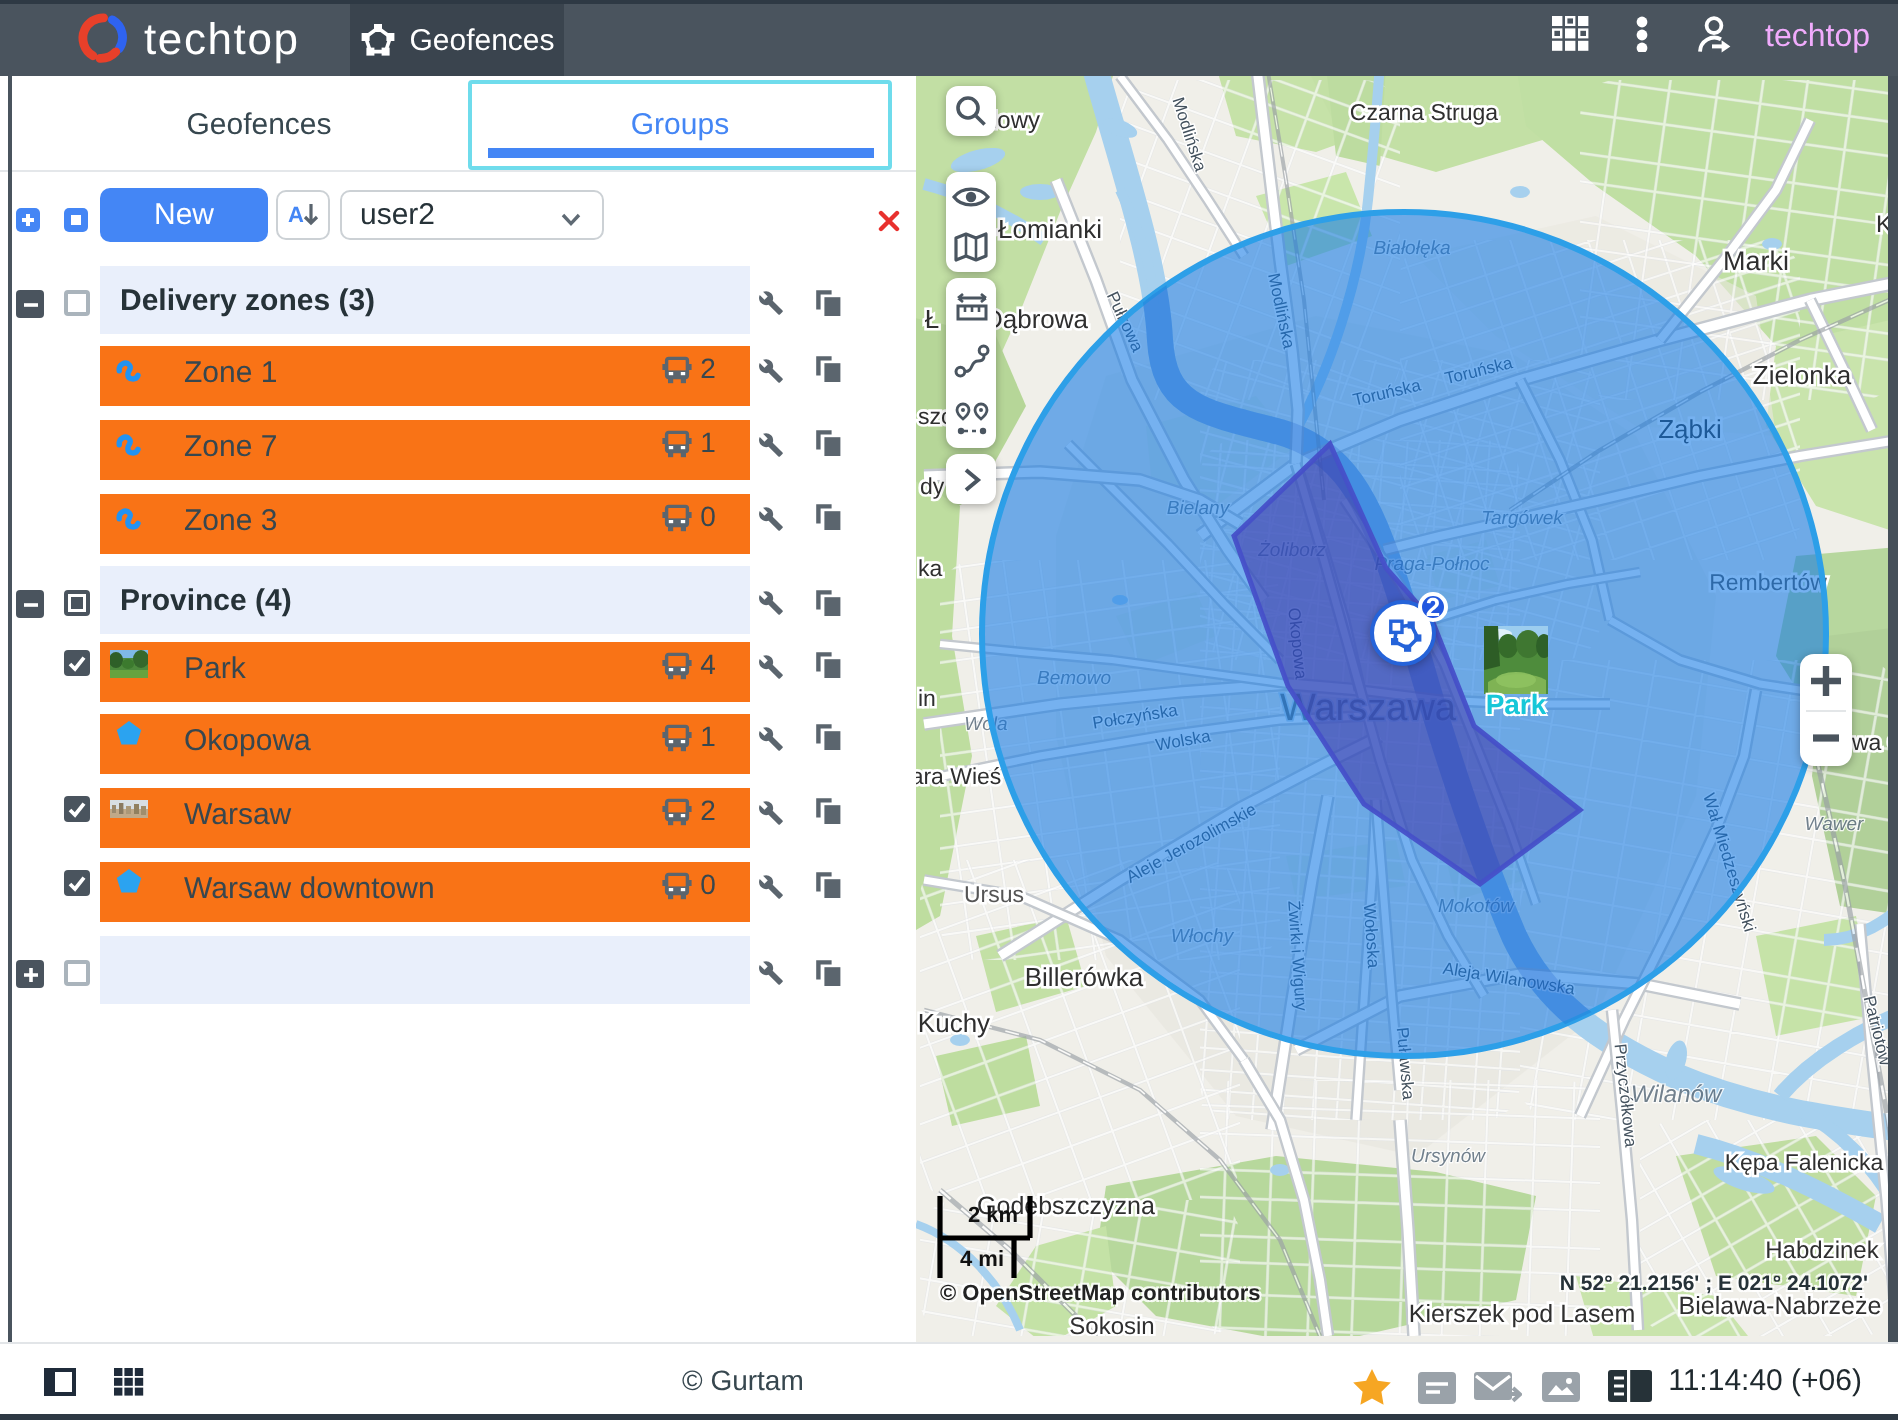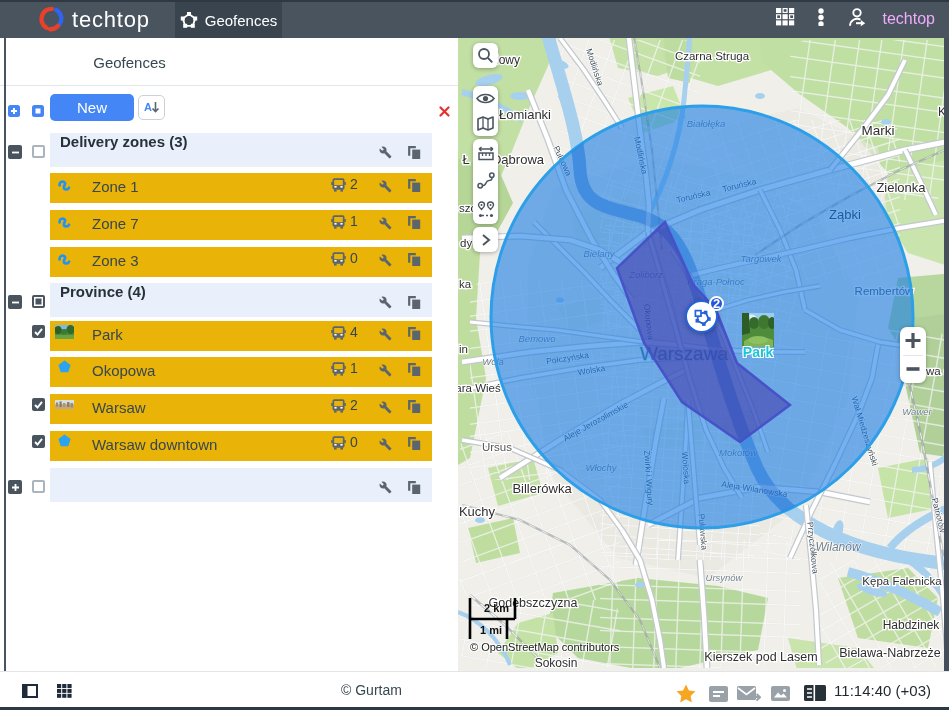--- a/index.html
+++ b/index.html
@@ -19,23 +19,23 @@
 #tab2 .bar{position:absolute;left:8px;right:7px;bottom:4px;height:5px;background:#4486f5}
 
 #toolbar{position:absolute;left:0;top:48px;width:458px;height:49px;background:#fff}
 .btn-new{position:absolute;left:50px;top:8px;width:84px;height:27px;background:#4486f5;border-radius:5px;color:#fff;font-size:15px;display:flex;align-items:center;justify-content:center}
 .sortbtn{position:absolute;left:138px;top:8.5px;width:27px;height:25px;border:1px solid #ccd1d5;border-radius:5px;background:#fff;display:flex;align-items:center;justify-content:center}
 .select{position:absolute;left:170px;top:9px;width:132px;height:25px;border:1px solid #ccd1d5;border-radius:5px;background:#fff;display:flex;align-items:center;color:#263238;font-size:15px;padding-left:9px}
 .select svg{position:absolute;right:10px;top:10px}
 .search{position:absolute;left:315px;top:9px;width:115px;height:25px;border:1px solid #d5d9dc;border-radius:5px;background:#fff;display:flex;align-items:center;color:#bcc7d1;font-size:15px}
 
 #list{position:absolute;left:0;top:95px;width:458px}
-.row{position:absolute;left:50px;width:382px;display:flex;}
+.row{position:absolute;left:50px;width:325px;display:flex;align-items:center}
 .hrow{background:#e9effb;height:34px}
-.irow{background:#eab308;height:30px}
+.irow{background:#f97316;height:30px}
 .hname{font-weight:bold;color:#263238;font-size:15px;margin-left:10px}
 .iname{color:#37474f;font-size:15px;position:absolute;left:42px;top:5px}
 .exp{position:absolute;left:7px;width:14px;height:14px;background:#4a545e;border-radius:2px}
 .cb{position:absolute;left:32px;width:13px;height:13px;border-radius:2px}
 .cb.un{background:#fff;border:2px solid #aab4bc}
 .cb.ck{background:#4a545e}
 .cb.ind{background:#fff;border:2px solid #4a545e}
 .cnt{position:absolute;left:297px;width:14px;text-align:center;color:#37474f;font-size:14px}
 .caricon{position:absolute;left:281px}
 .wr{position:absolute;left:329px}
@@ -423,22 +423,23 @@
         <rect x="11.0" y="16.3" width="3.6" height="3.6" fill="#2563d9"></rect>
         <rect x="4.5" y="13.0" width="3.6" height="3.6" fill="#2563d9"></rect>
         <rect x="4.4" y="4.6" width="5.6" height="5.6" fill="#fff" stroke="#2563d9" stroke-width="1.7"></rect>
       </svg>
     </div>
   <div style="position:absolute;left:251px;top:258px;width:15px;height:15px;background:#2257df;border:2px solid #fff;border-radius:50%;color:#fff;font-size:13px;font-weight:bold;display:flex;align-items:center;justify-content:center">2</div>
   <svg width="70" height="60" viewBox="0 0 70 60" style="position:absolute;left:8px;top:555px">
     <path d="M 4,5 V 46 M 4,26 H 49 M 49,5 V 26 M 41,26 V 46" stroke="#000" stroke-width="2.6" fill="none"></path>
   </svg>
   <div style="position:absolute;left:26px;top:564px;font-size:11px;font-weight:bold;color:#111">2 km</div>
-  <div style="position:absolute;left:22px;top:586px;font-size:11px;font-weight:bold;color:#111">1 mi</div>
-  <div style="position:absolute;left:12px;top:603px;font-size:11px;font-weight:normal;color:#222;text-shadow:-1px -1px 0 rgba(255,255,255,.85),1px -1px 0 rgba(255,255,255,.85),-1px 1px 0 rgba(255,255,255,.85),1px 1px 0 rgba(255,255,255,.85)">© OpenStreetMap contributors</div>
+  <div style="position:absolute;left:22px;top:586px;font-size:11px;font-weight:bold;color:#111">4 mi</div>
+  <div style="position:absolute;left:12px;top:603px;font-size:11px;font-weight:bold;color:#222;text-shadow:-1px -1px 0 rgba(255,255,255,.85),1px -1px 0 rgba(255,255,255,.85),-1px 1px 0 rgba(255,255,255,.85),1px 1px 0 rgba(255,255,255,.85)">© OpenStreetMap contributors</div>
+  <div style="position:absolute;left:190px;top:598px;width:286px;text-align:right;font-size:10.5px;font-weight:bold;color:#263238;text-shadow:-1px -1px 0 rgba(255,255,255,.85),1px -1px 0 rgba(255,255,255,.85),-1px 1px 0 rgba(255,255,255,.85),1px 1px 0 rgba(255,255,255,.85)">N 52° 21.2156' ; E 021° 24.1072'</div>
 </div>
 <div id="darkedge"></div>
 <div id="topbar">
   <div id="topline"></div>
   <svg width="26" height="26" viewBox="0 0 26 26" style="position:absolute;left:38px;top:6px">
       <path d="M 18.2,3.9 A 10.2 10.2 0 0 1 21.6,18.3" stroke="#2f63f0" stroke-width="4.4" fill="none" stroke-linecap="round"></path>
       <path d="M 13.8,2.9 A 10.2 10.2 0 0 0 4.3,9.0 A 10.2 10.2 0 0 0 8.5,21.9" stroke="#e8402a" stroke-width="4.4" fill="none" stroke-linecap="round"></path>
       <path d="M 12.0,23.2 A 10.2 10.2 0 0 0 19.9,19.9" stroke="#e8402a" stroke-width="4.4" fill="none" stroke-linecap="round"></path>
     </svg>
   <div id="logo-text">techtop</div>
@@ -475,37 +476,41 @@
           <path d="M 3.0,18.8 A 7.2 7.2 0 0 1 13.5,12.6" fill="none" stroke="#fff" stroke-width="1.9"></path>
           <path d="M 9.0,16.2 H 14.5" stroke="#fff" stroke-width="2"></path>
           <path d="M 13.8,13.1 L 18.2,16.2 L 13.8,19.3 Z" fill="#fff"></path>
         </svg></div>
     <div id="username">techtop</div>
   </div>
 </div>
 <div id="panel">
   <div id="tabs">
     <div id="tab1">Geofences</div>
+    <div id="tab2">Groups<div class="bar"></div></div>
   </div>
   <div id="toolbar">
     <div style="position:absolute;left:8px;top:17px"><svg width="12" height="12" viewBox="0 0 12 12" style="">
           <rect width="12" height="12" rx="2.5" fill="#4486f5"></rect>
           <path d="M 6,3 V 9 M 3,6 H 9" stroke="#fff" stroke-width="2"></path>
         </svg></div>
     <div style="position:absolute;left:32px;top:16.5px"><svg width="12" height="12" viewBox="0 0 12 12" style="">
           <rect width="12" height="12" rx="2.5" fill="#4486f5"></rect>
           <rect x="3.5" y="3.5" width="5" height="5" fill="#fff"></rect>
         </svg></div>
     <div class="btn-new">New</div>
     <div class="sortbtn">
         <svg width="16" height="14" viewBox="0 0 16 14" style="">
           <text x="0" y="11" font-size="11" font-weight="bold" fill="#4486f5" font-family="Liberation Sans">A</text>
           <path d="M 11.5,2 V 11 M 8.5,8.5 L 11.5,11.5 L 14.5,8.5" stroke="#5a646e" stroke-width="1.6" fill="none"></path>
         </svg>
       </div>
+    <div class="select">user2 <svg width="11" height="8" viewBox="0 0 11 8" style="">
+          <path d="M 1.5,1.5 L 5.5,5.8 L 9.5,1.5" stroke="#5f6a74" stroke-width="1.7" fill="none"></path>
+        </svg></div>
     <div style="position:absolute;left:439px;top:17px"><svg width="11" height="11" viewBox="0 0 11 11" style="">
           <path d="M 1.5,1.5 L 9.5,9.5 M 9.5,1.5 L 1.5,9.5" stroke="#e8312e" stroke-width="2.2" stroke-linecap="round"></path>
         </svg></div>
   </div>
   <div id="list">
       <div class="row hrow" style="top:0px">
         <div class="exp" style="left:-42px;top:12px;display:flex;align-items:center;justify-content:center">
           <svg width="13" height="13" viewBox="0 0 13 13" style="">
             <path d="M 3,6.5 H 10" stroke="#fff" stroke-width="1.8"></path>
           </svg>
@@ -818,14 +823,14 @@
   <div style="position:absolute;left:771px;top:14px"><svg width="19" height="15" viewBox="0 0 19 15" style="">
         <rect width="19" height="15" rx="2" fill="#9aa2a9"></rect>
         <path d="M 3,11.5 L 7,6.5 L 10,9.5 L 12.5,7.5 L 16,11.5 Z" fill="#fff"></path>
         <circle cx="13.5" cy="4.5" r="1.5" fill="#fff"></circle>
       </svg></div>
   <div style="position:absolute;left:804px;top:13px"><svg width="22" height="16" viewBox="0 0 22 16" style="">
         <rect x="0" y="0" width="22" height="16" rx="1.5" fill="#263238"></rect>
         <rect x="9.5" y="0" width="1.6" height="16" fill="#fff"></rect>
         <path d="M 3,4 H 8 M 3,8 H 8 M 3,12 H 8" stroke="#fff" stroke-width="1.5"></path>
       </svg></div>
-  <div id="clock">11:14:40 (+03)</div>
+  <div id="clock">11:14:40 (+06)</div>
 </div>
 <div id="bottomstrip"></div>
 </body></html>

